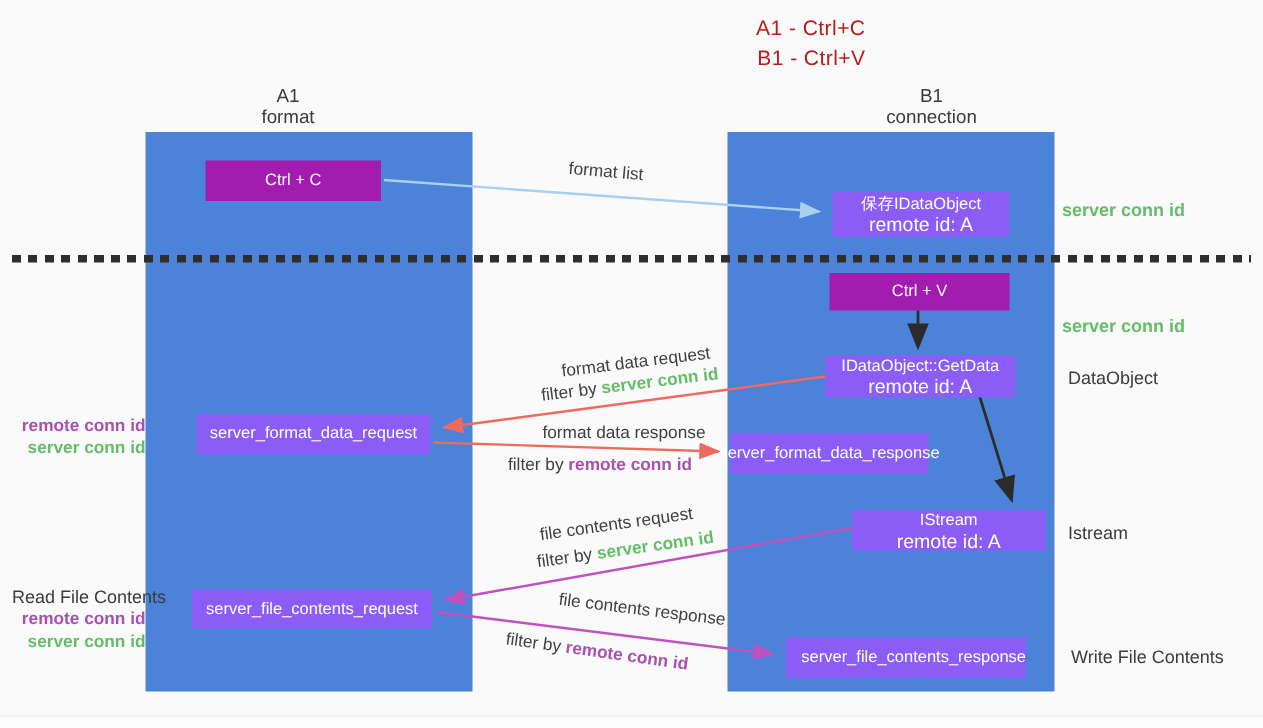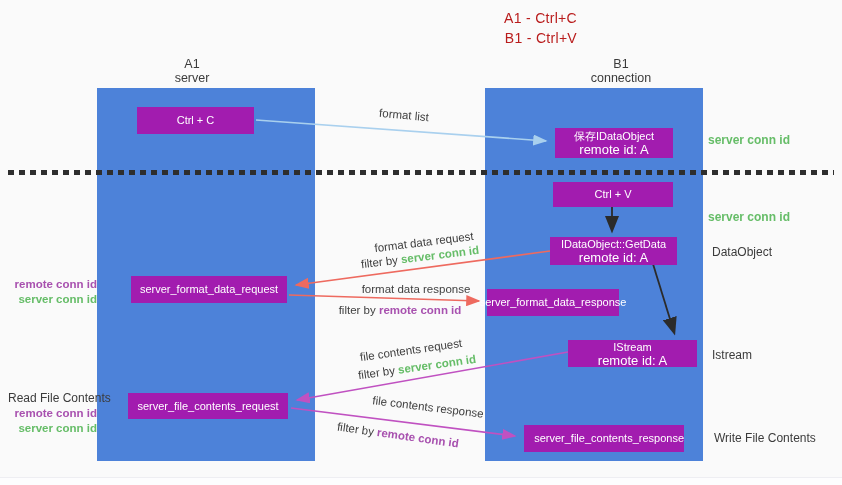--- a/index.html
+++ b/index.html
@@ -21,21 +21,21 @@
   .dotted-sep{position:absolute;left:8px;top:170px;width:826px;height:5px;z-index:4;
               background:repeating-linear-gradient(90deg,#2e2e2e 0 6px,transparent 6px 11px);}
 
   svg.arrows{position:absolute;left:0;top:0;z-index:2;}
 
   .node{position:absolute;z-index:3;display:flex;flex-direction:column;align-items:center;
         justify-content:center;color:#fff;text-align:center;}
   .node .lbl{font-size:11px;line-height:13px;}
   .node .sub{font-size:13px;line-height:13px;}
   .node.green{background:#a21caf;}
-  .node.orange{background:#a21caf;}
+  .node.orange{background:#8b5cf6;}
 
   .n-ctrl-c{left:137px;top:107px;width:117px;height:27px;}
   .n-save{left:555px;top:128px;width:118px;height:30px;}
   .n-ctrl-v{left:553px;top:182px;width:120px;height:25px;}
   .n-getdata{left:550px;top:237px;width:127px;height:28px;}
   .n-fmt-req{left:131px;top:276px;width:156px;height:27px;}
   .n-fmt-res{left:487px;top:289px;width:132px;height:27px;}
   .n-istream{left:568px;top:340px;width:129px;height:27px;}
   .n-file-req{left:128px;top:393px;width:160px;height:26px;}
   .n-file-res{left:524px;top:425px;width:160px;height:27px;align-items:flex-end;}
@@ -80,21 +80,21 @@
 
   <div class="bottom-strip"></div>
 
   <div class="title">
     <div>A1 - Ctrl+C</div>
     <div>B1 - Ctrl+V</div>
   </div>
 
   <div class="col-header left">
     <div>A1</div>
-    <div>server</div>
+    <div>format</div>
   </div>
   <div class="col-header right">
     <div>B1</div>
     <div>connection</div>
   </div>
 
   <div class="lifeline left"></div>
   <div class="lifeline right"></div>
 
   <svg class="arrows" width="842" height="485">

